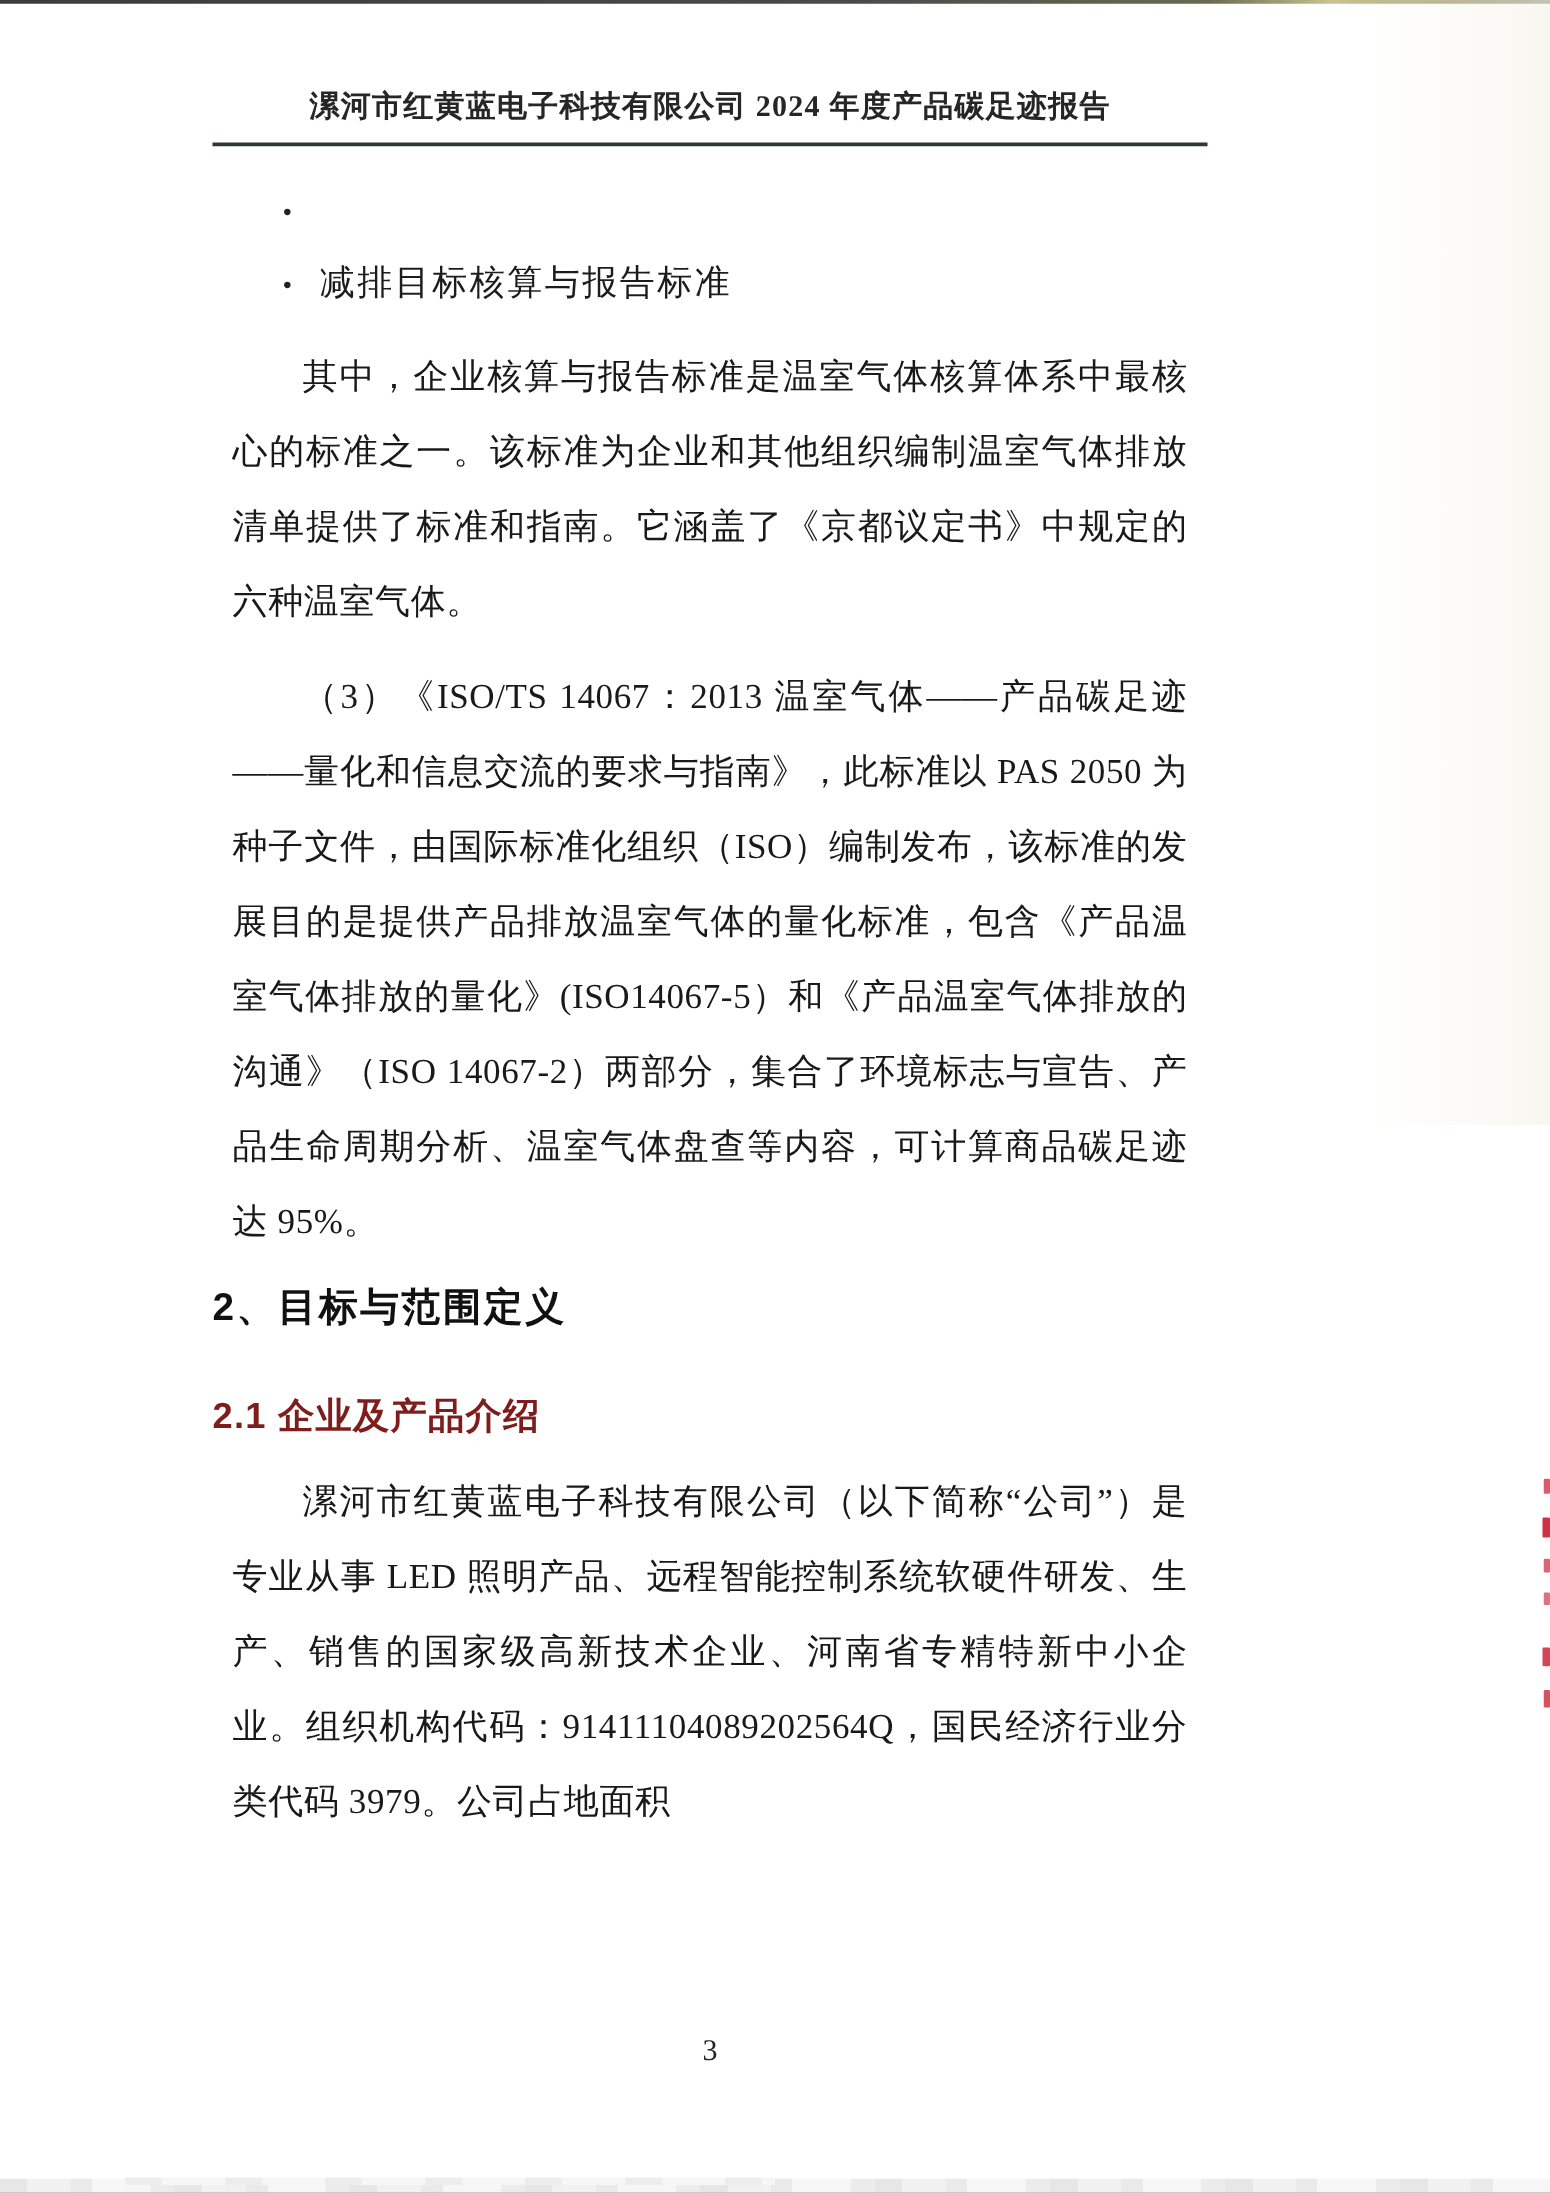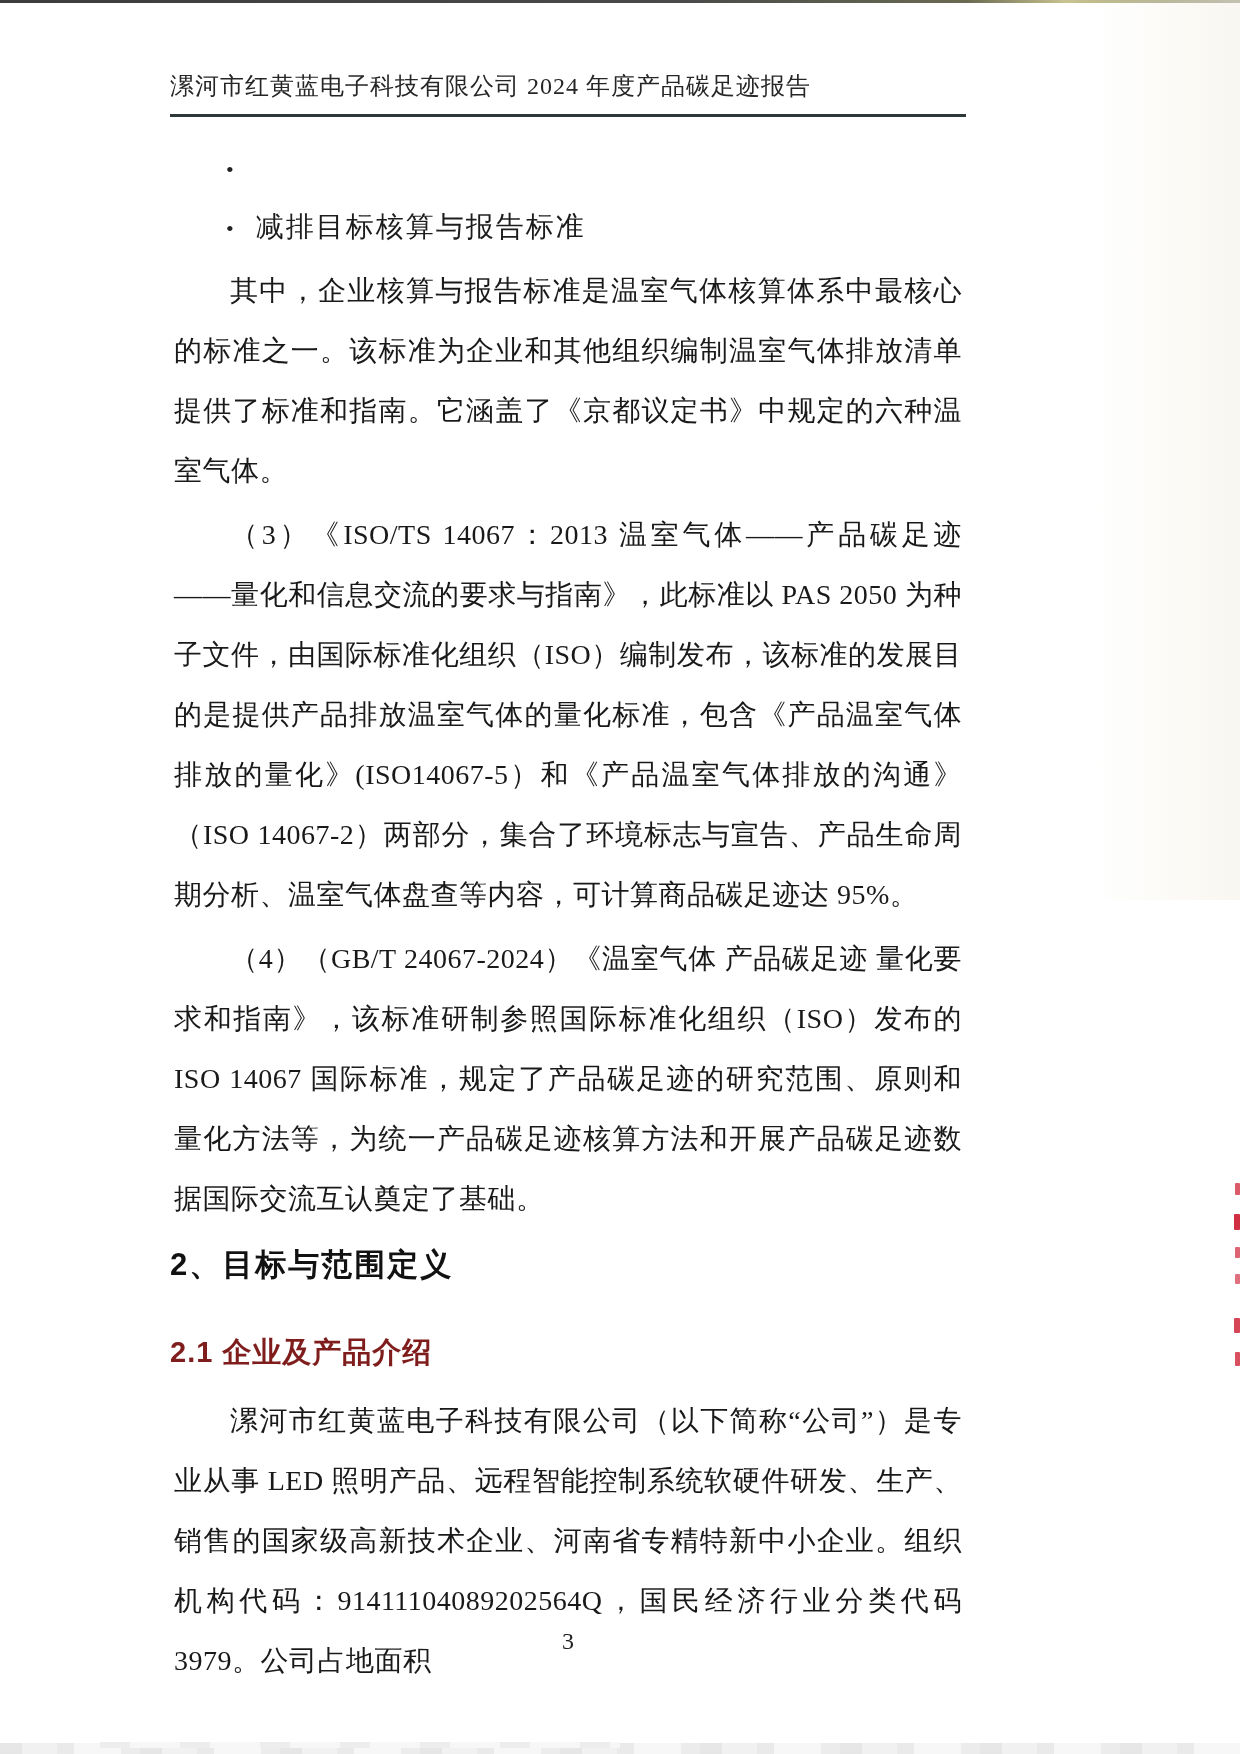--- a/index.html
+++ b/index.html
@@ -38,39 +38,40 @@
   .m3{top:1247px;width:5px;height:11px;opacity:.7;}
   .m4{top:1274px;width:5px;height:10px;opacity:.65;}
   .m5{top:1318px;width:6px;height:15px;opacity:.85;}
   .m6{top:1352px;width:5px;height:14px;opacity:.8;}
 
   
   .content{
     position:absolute;left:170px;top:66px;width:796px;
   }
   .doc-header{
+    text-align:center;
     font-size:24px;line-height:40px;
-    font-weight:400;
+    font-weight:700;
     letter-spacing:1px;
     color:#262626;
     padding-bottom:8px;
     border-bottom:3px solid #2e3838;
   }
   .bullets{margin-top:24px;}
   .bullet-row{
     display:flex;align-items:baseline;
     padding-left:56px;
     font-size:28px;line-height:57px;
     letter-spacing:2px;
   }
   .bullet-dot{
     font-size:22px;margin-right:20px;color:#222;
   }
   p.body{
-    margin:4px;
+    margin:16px;
     font-size:28px;line-height:60px;
     text-align:justify;
     text-indent:2em;
     letter-spacing:.5px;
     color:#191919;
   }
   .h-section{
     margin:14px 0 0 0;
     font-size:31px;line-height:44px;
     font-weight:bold;
@@ -117,21 +118,20 @@
       <div class="bullet-row">
         <span class="bullet-dot">•</span>
         <span>减排目标核算与报告标准</span>
       </div>
     </div>
 
     <p class="body para-gap">其中，企业核算与报告标准是温室气体核算体系中最核心的标准之一。该标准为企业和其他组织编制温室气体排放清单提供了标准和指南。它涵盖了《京都议定书》中规定的六种温室气体。</p>
 
     <p class="body">（3）《ISO/TS 14067：2013 温室气体——产品碳足迹——量化和信息交流的要求与指南》，此标准以 PAS 2050 为种子文件，由国际标准化组织（ISO）编制发布，该标准的发展目的是提供产品排放温室气体的量化标准，包含《产品温室气体排放的量化》(ISO14067-5）和《产品温室气体排放的沟通》（ISO 14067-2）两部分，集合了环境标志与宣告、产品生命周期分析、温室气体盘查等内容，可计算商品碳足迹达 95%。</p>
 
-    <p class="body">（4）（GB/T 24067-2024）《温室气体 产品碳足迹 量化要求和指南》，该标准研制参照国际标准化组织（ISO）发布的 ISO 14067 国际标准，规定了产品碳足迹的研究范围、原则和量化方法等，为统一产品碳足迹核算方法和开展产品碳足迹数据国际交流互认奠定了基础。</p>
 
     <h2 class="h-section">2、目标与范围定义</h2>
 
     <h3 class="h-sub">2.1 企业及产品介绍</h3>
 
 
     <p class="body" style="margin-top:18px;">漯河市红黄蓝电子科技有限公司（以下简称“公司”）是专业从事 LED 照明产品、远程智能控制系统软硬件研发、生产、销售的国家级高新技术企业、河南省专精特新中小企业。组织机构代码：91411104089202564Q，国民经济行业分类代码 3979。公司占地面积</p>
 
   </div>
 

